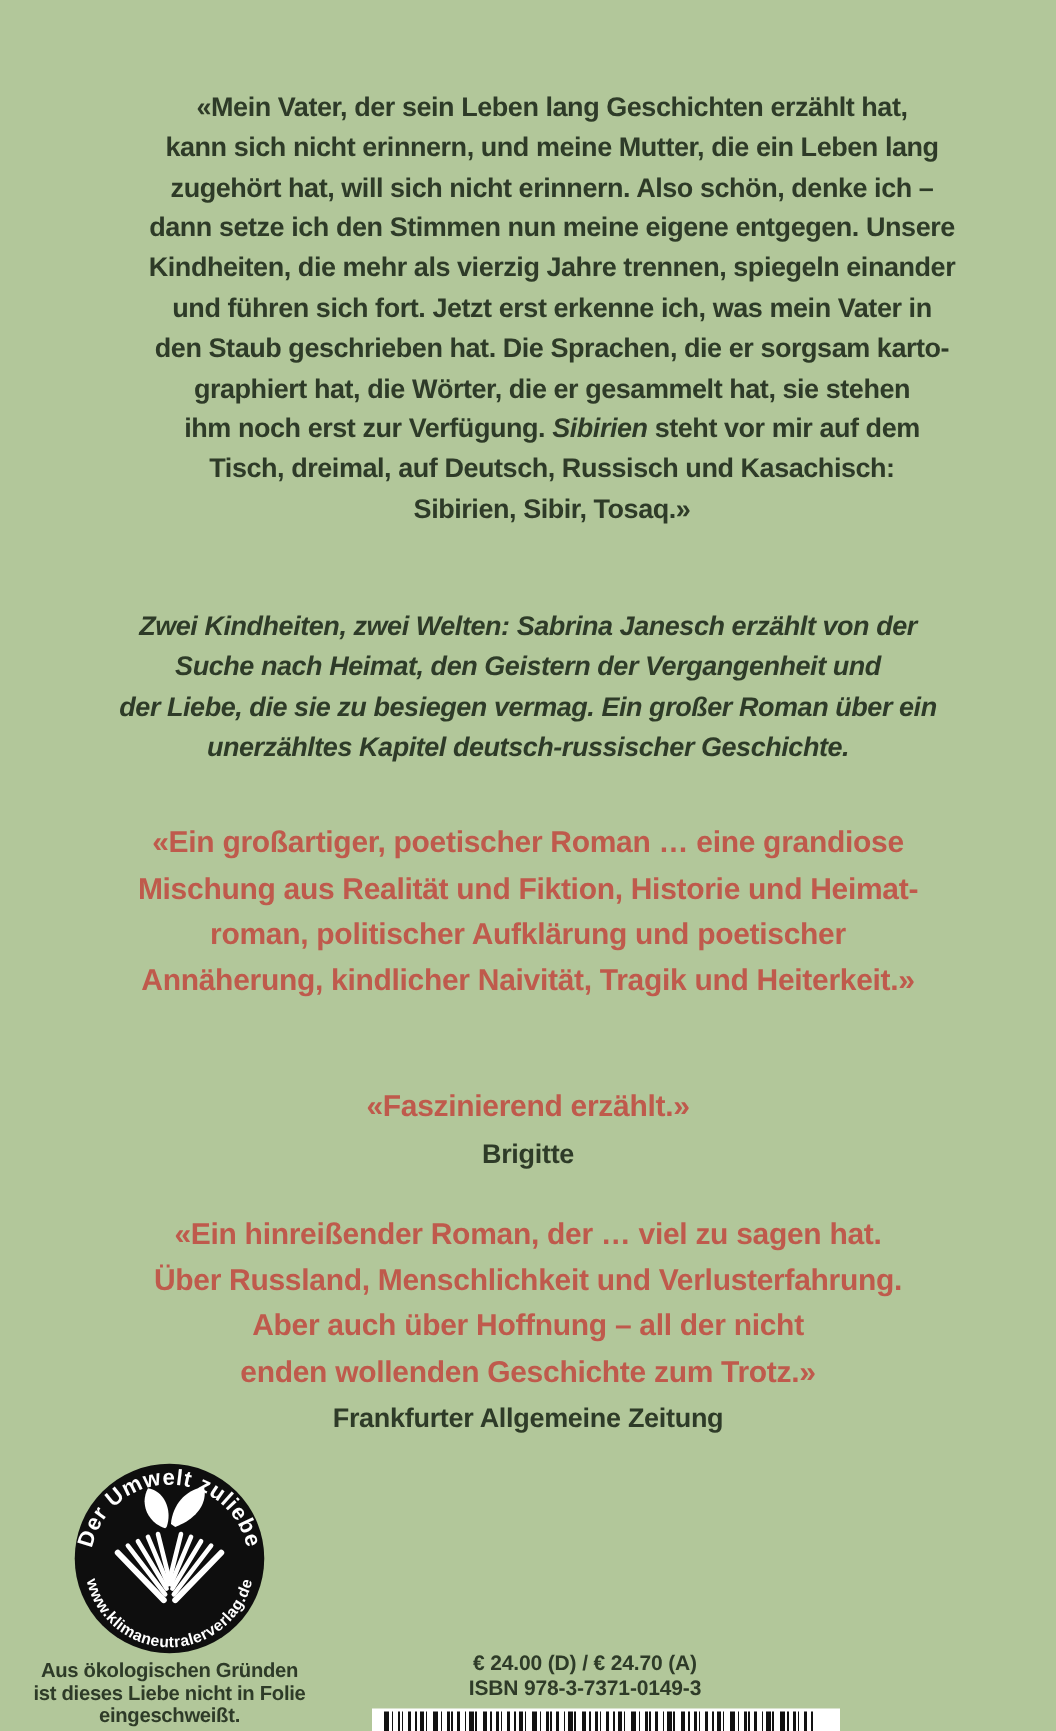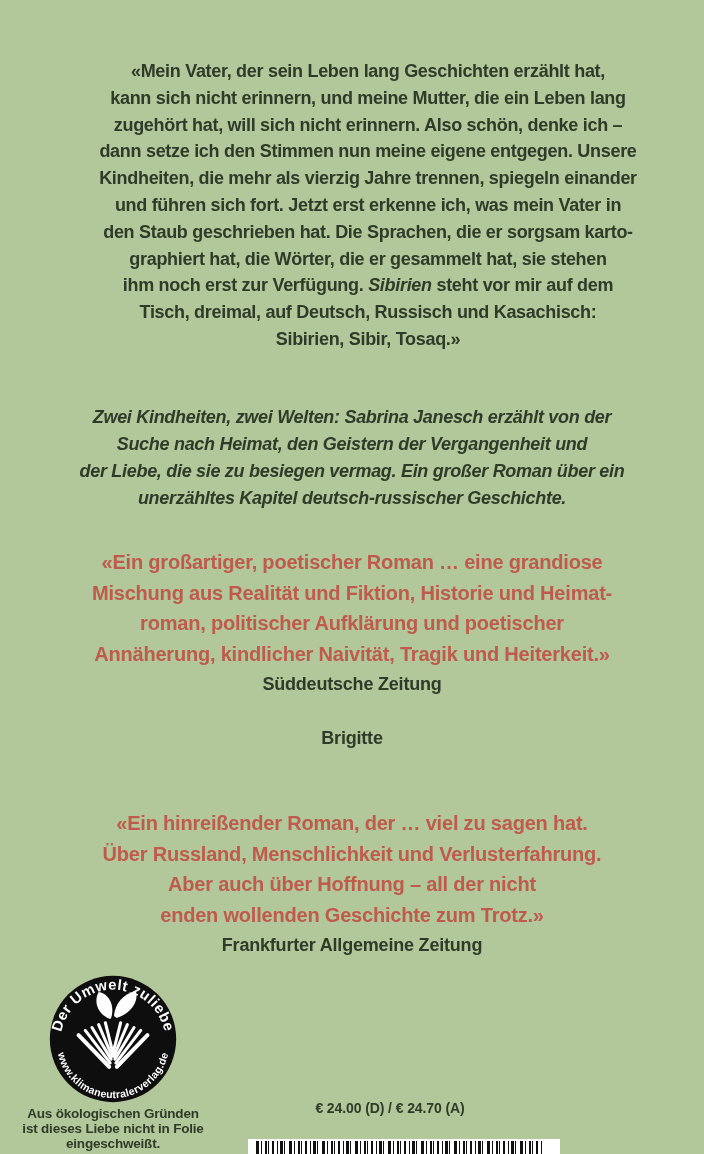--- a/index.html
+++ b/index.html
@@ -100,24 +100,24 @@
   <section class="centered announce pre">Zwei Kindheiten, zwei Welten: Sabrina Janesch erzählt von der
 Suche nach Heimat, den Geistern der Vergangenheit und
 der Liebe, die sie zu besiegen vermag. Ein großer Roman über ein
 unerzähltes Kapitel deutsch-russischer Geschichte.</section>
 
   <section class="quote q1">
     <div class="quote-text pre">«Ein großartiger, poetischer Roman … eine grandiose
 Mischung aus Realität und Fiktion, Historie und Heimat-
 roman, politischer Aufklärung und poetischer
 Annäherung, kindlicher Naivität, Tragik und Heiterkeit.»</div>
-    <div class="source">Süddeutsche Zeitung</div>
   </section>
 
   <section class="quote q2">
+    <div class="quote-text pre">«Faszinierend erzählt.»</div>
     <div class="source">Brigitte</div>
   </section>
 
   <section class="quote q3">
     <div class="quote-text pre">«Ein hinreißender Roman, der … viel zu sagen hat.
 Über Russland, Menschlichkeit und Verlusterfahrung.
 Aber auch über Hoffnung – all der nicht
 enden wollenden Geschichte zum Trotz.»</div>
     <div class="source">Frankfurter Allgemeine Zeitung</div>
   </section>
@@ -149,19 +149,20 @@
       <path d="M71,46 C72,33 81,22 94,20 C97,32 88,43 74,48 Z" fill="#ffffff" stroke="none"></path>
     </g>
   </svg>
 
   <div class="eco-note">Aus ökologischen Gründen
 ist dieses Liebe nicht in Folie
 eingeschweißt.</div>
 
   <div class="purchase">
     <div>€ 24.00 (D) / € 24.70 (A)</div>
+    <div>ISBN 978-3-7371-0149-3</div>
   </div>
 
   <div class="barcode">
     <div class="barcode-bars"></div>
   </div>
 
 </div>
 
 </body></html>

